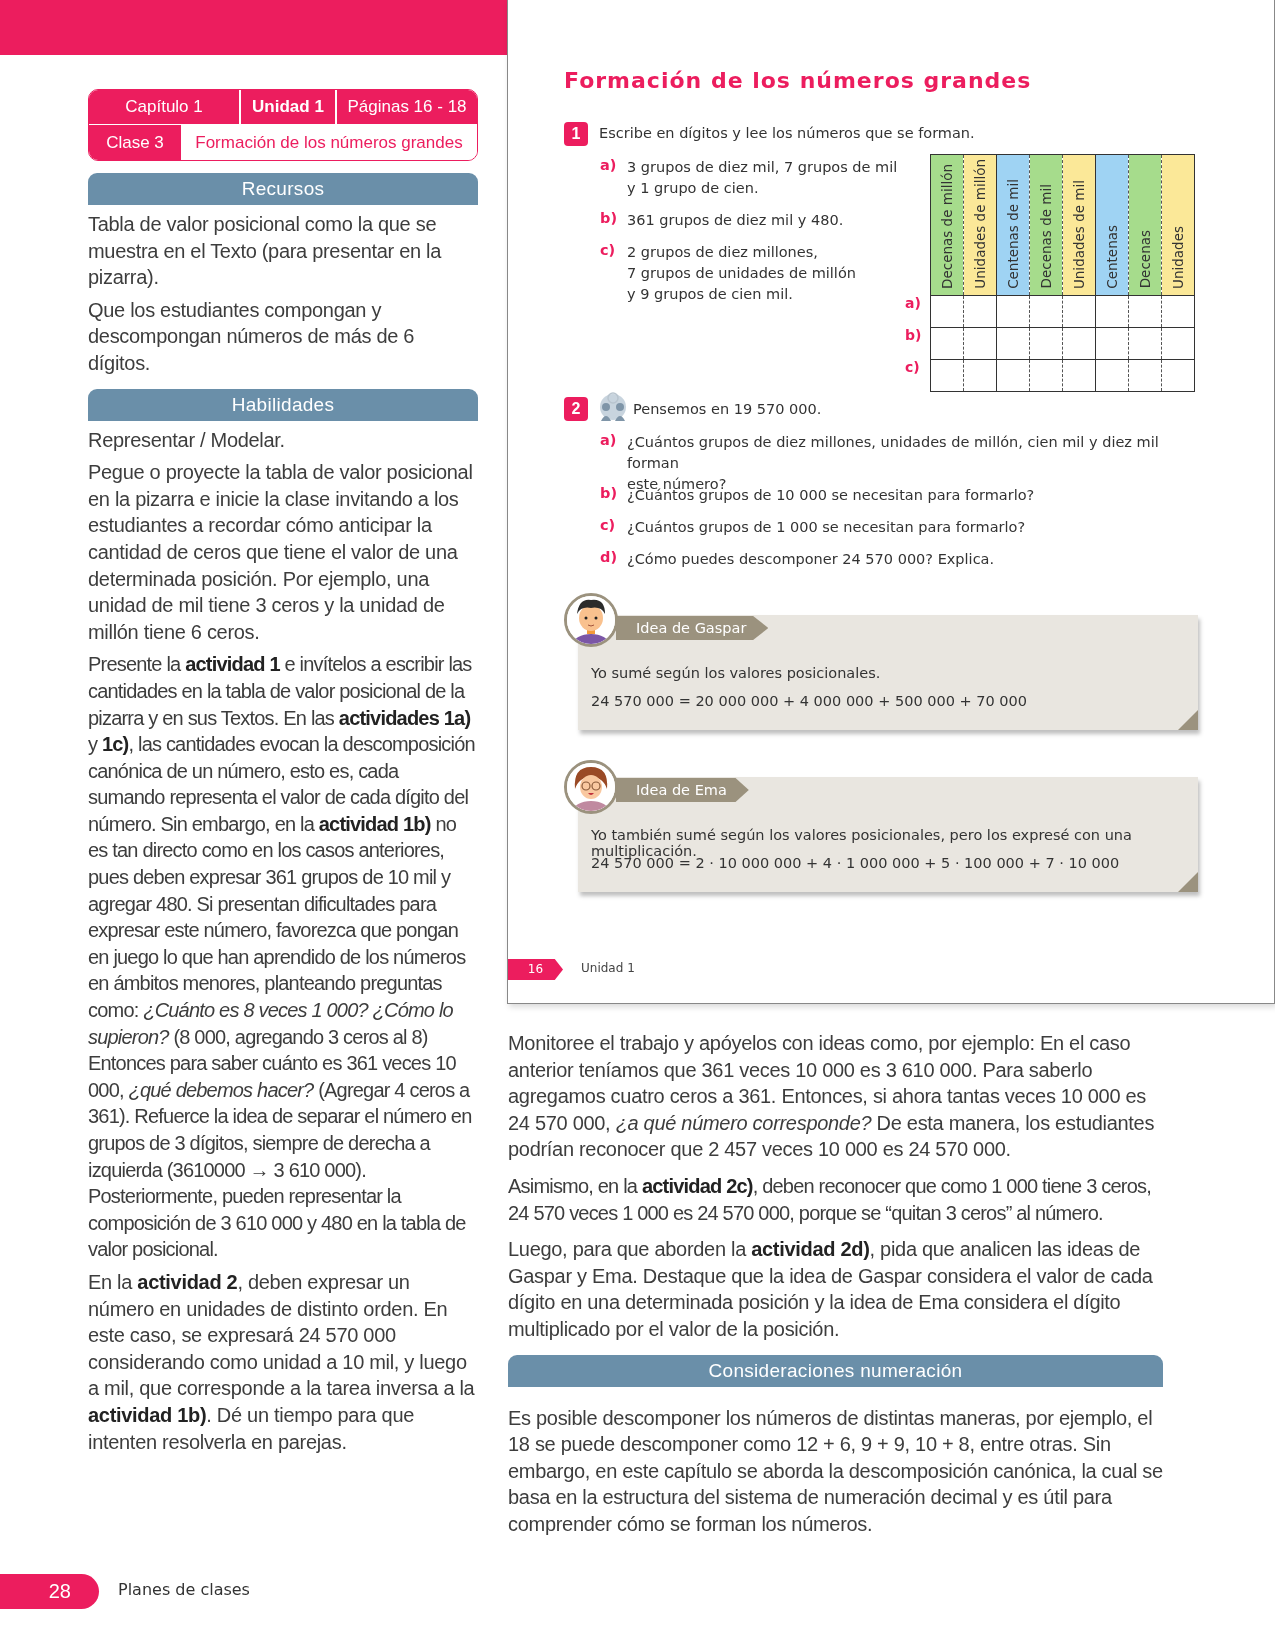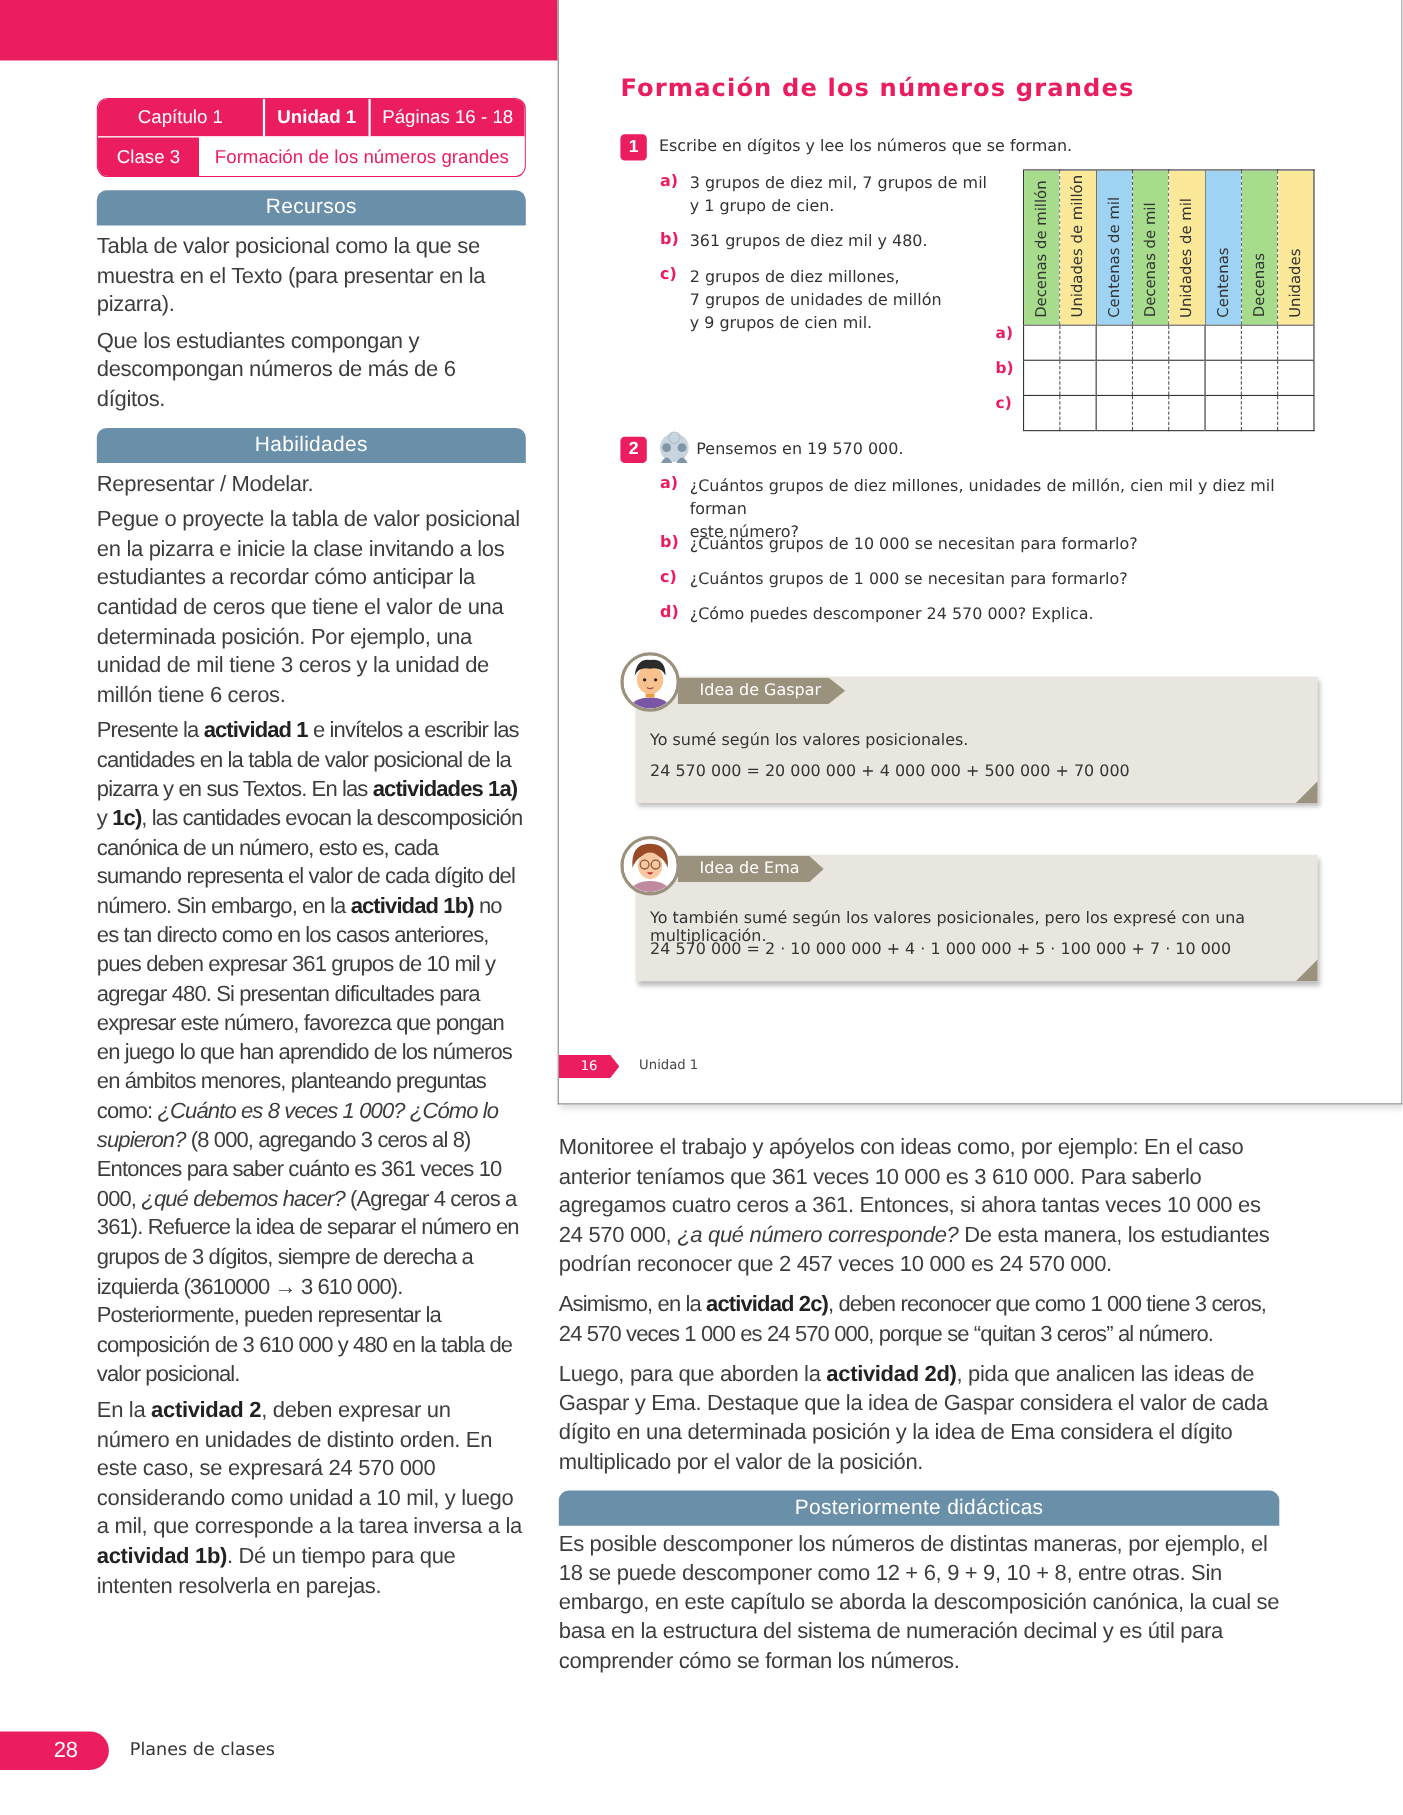--- a/index.html
+++ b/index.html
@@ -252,18 +252,18 @@
   </div>
 
   <div class="pfoot-num">16</div>
   <div class="pfoot-lbl">Unidad 1</div>
 </div>
 
 <div class="rtext" style="top:1030px;">
   <p class="ptext" style="margin:0;"><span>Monitoree el trabajo y apóyelos con ideas como, por ejemplo: En el caso anterior teníamos que 361 veces 10 000 es 3 610 000. Para saberlo agregamos cuatro ceros a 361. Entonces, si ahora tantas veces 10 000 es 24 570 000, </span><i>¿a qué número corresponde?</i><span> De esta manera, los estudiantes podrían reconocer que 2 457 veces 10 000 es 24 570 000.</span></p>
   <p class="ptext tight" style="margin-top:10px;"><span>Asimismo, en la </span><b>actividad 2c)</b><span>, deben reconocer que como 1 000 tiene 3 ceros, 24 570 veces 1 000 es 24 570 000, porque se “quitan 3 ceros” al número.</span></p>
   <p class="ptext" style="margin-top:10px;"><span>Luego, para que aborden la </span><b>actividad 2d)</b><span>, pida que analicen las ideas de Gaspar y Ema. Destaque que la idea de Gaspar considera el valor de cada dígito en una determinada posición y la idea de Ema considera el dígito multiplicado por el valor de la posición.</span></p>
-  <div class="sec" style="margin-top:12px;">Posteriormente didácticas</div>
-  <p class="ptext" style="margin-top:4px;">Es posible descomponer los números de distintas maneras, por ejemplo, el 18 se puede descomponer como 12 + 6, 9 + 9, 10 + 8, entre otras. Sin embargo, en este capítulo se aborda la descomposición canónica, la cual se basa en la estructura del sistema de numeración decimal y es útil para comprender cómo se forman los números.</p>
+  <div class="sec" style="margin-top:12px;">Consideraciones numeración</div>
+  <p class="ptext" style="margin-top:18px;">Es posible descomponer los números de distintas maneras, por ejemplo, el 18 se puede descomponer como 12 + 6, 9 + 9, 10 + 8, entre otras. Sin embargo, en este capítulo se aborda la descomposición canónica, la cual se basa en la estructura del sistema de numeración decimal y es útil para comprender cómo se forman los números.</p>
 </div>
 
 <div class="footer-badge">28</div>
 <div class="footer-label">Planes de clases</div>
 
 </body></html>

